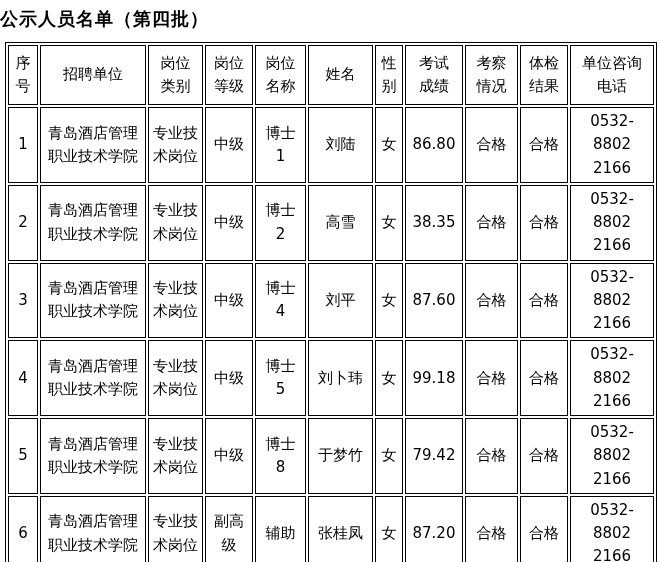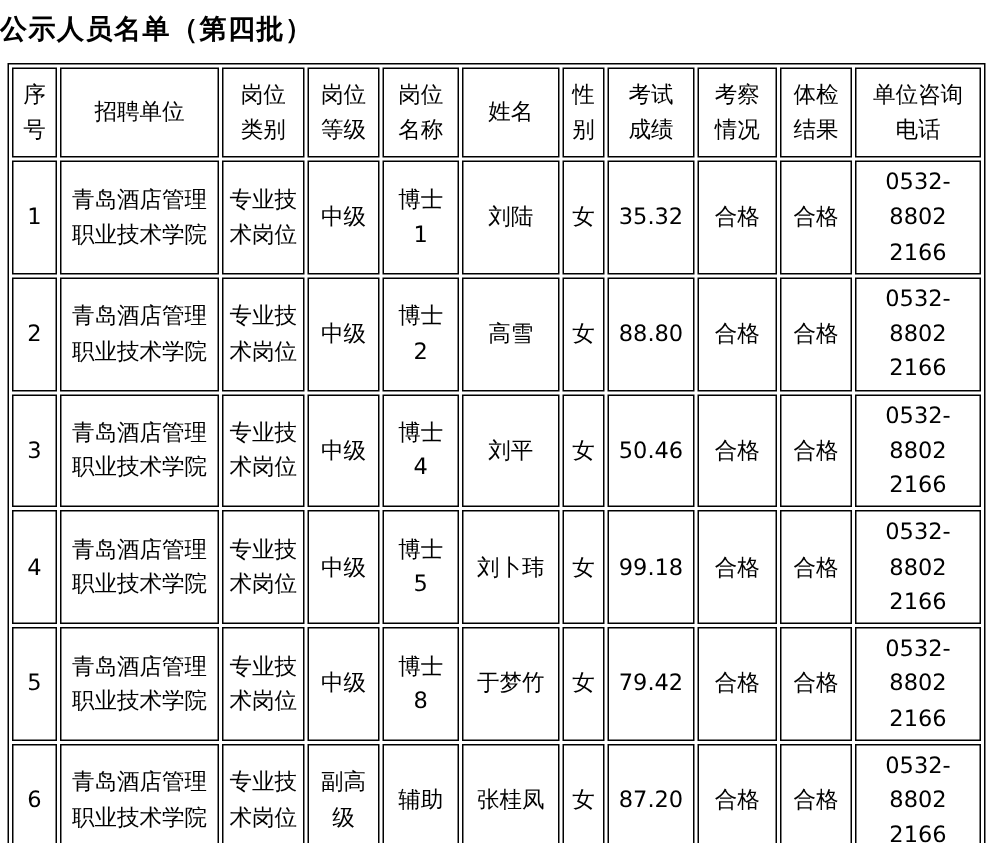--- a/index.html
+++ b/index.html
@@ -98,55 +98,55 @@
         <td>1</td>
         <td>青岛酒店管理
 职业技术学院</td>
         <td>专业技
 术岗位</td>
         <td>中级</td>
         <td>博士
 1</td>
         <td>刘陆</td>
         <td>女</td>
-        <td>35.32</td>
+        <td>86.80</td>
         <td>合格</td>
         <td>合格</td>
         <td>0532-8802
 2166</td>
       </tr>
       <tr>
         <td>2</td>
         <td>青岛酒店管理
 职业技术学院</td>
         <td>专业技
 术岗位</td>
         <td>中级</td>
         <td>博士
 2</td>
         <td>高雪</td>
         <td>女</td>
-        <td>88.80</td>
+        <td>38.35</td>
         <td>合格</td>
         <td>合格</td>
         <td>0532-8802
 2166</td>
       </tr>
       <tr>
         <td>3</td>
         <td>青岛酒店管理
 职业技术学院</td>
         <td>专业技
 术岗位</td>
         <td>中级</td>
         <td>博士
 4</td>
         <td>刘平</td>
         <td>女</td>
-        <td>50.46</td>
+        <td>87.60</td>
         <td>合格</td>
         <td>合格</td>
         <td>0532-8802
 2166</td>
       </tr>
       <tr>
         <td>4</td>
         <td>青岛酒店管理
 职业技术学院</td>
         <td>专业技

